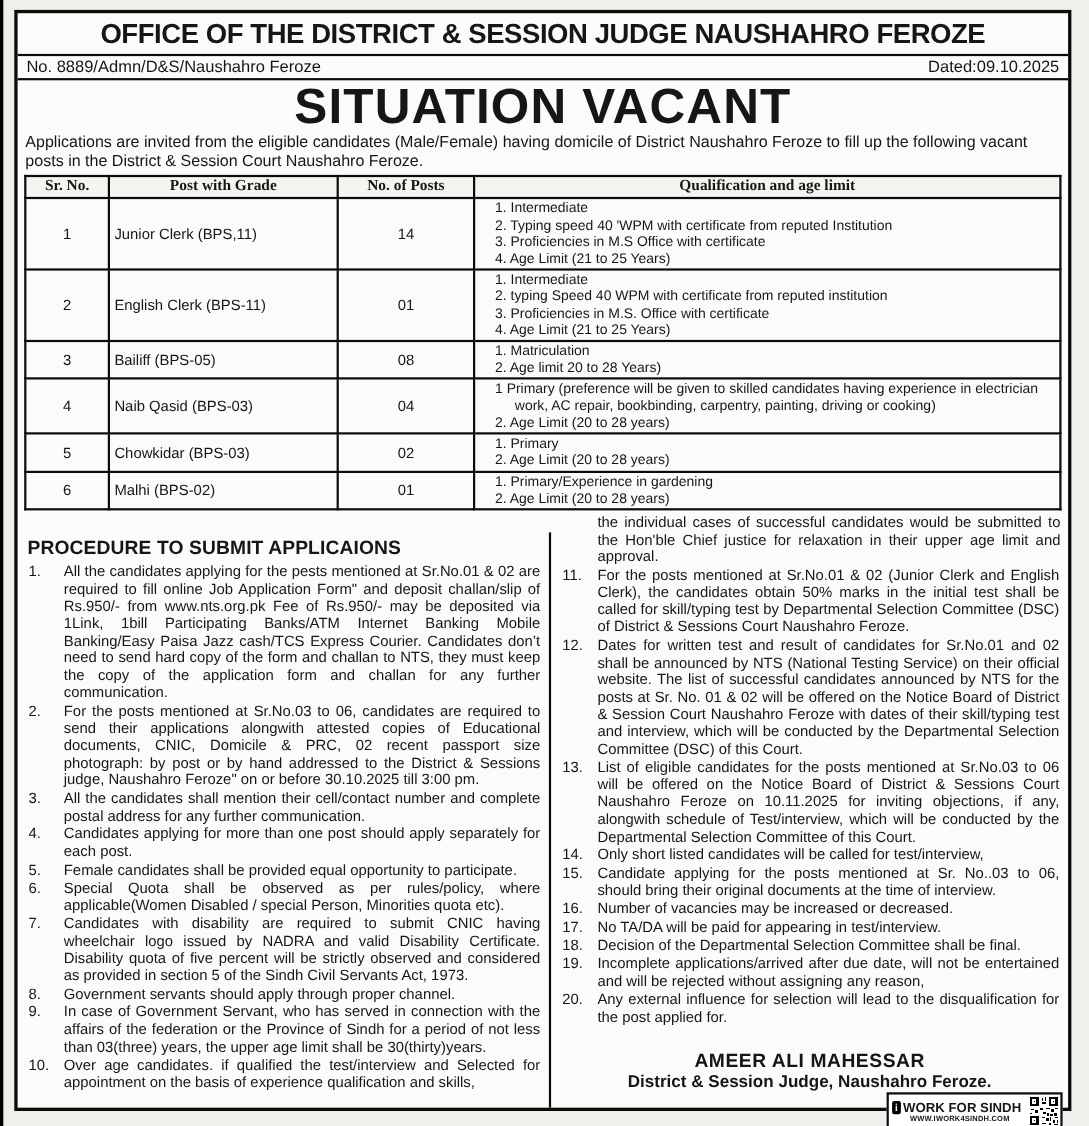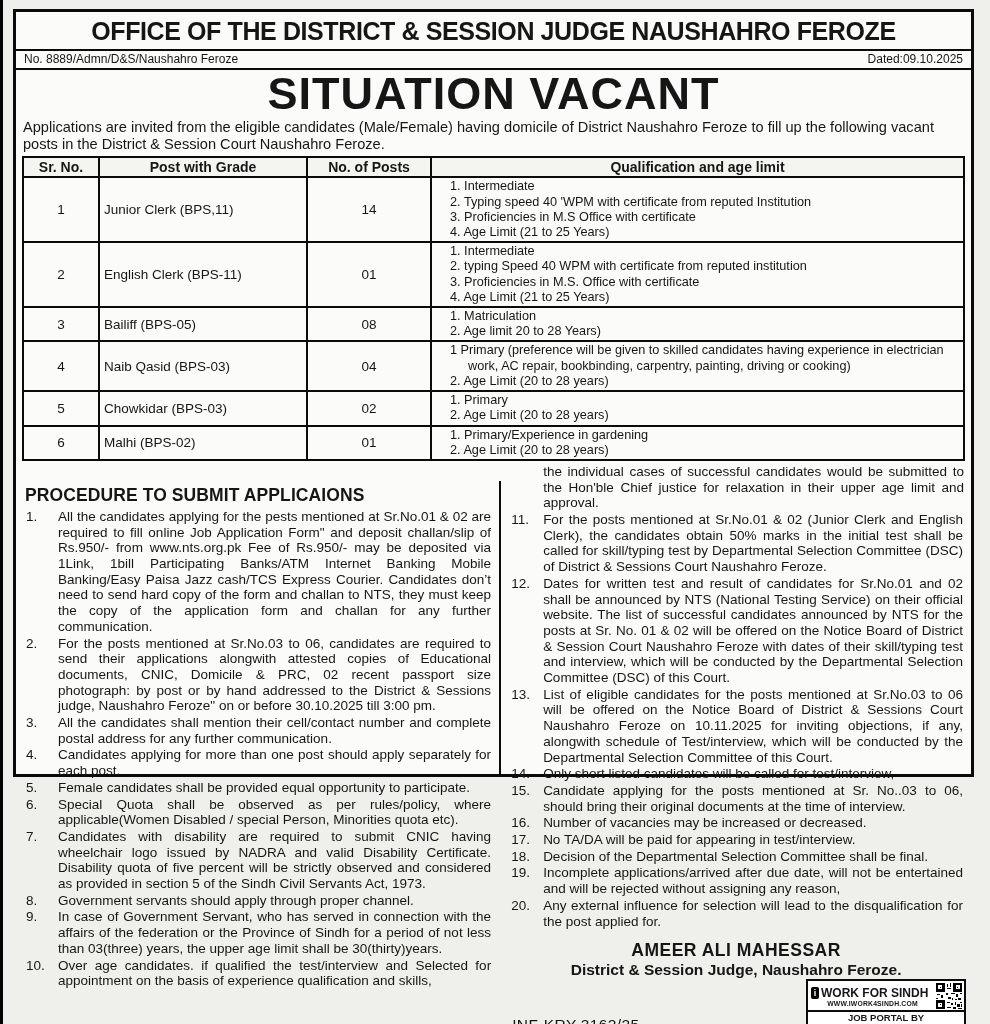--- a/index.html
+++ b/index.html
@@ -4,55 +4,55 @@
 <style>
   html,body{margin:0;padding:0;}
   body{
     width:990px;height:1024px;position:relative;overflow:hidden;
     background:#efefec;color:#161616;
     font-family:"Liberation Sans",sans-serif;
     -webkit-font-smoothing:antialiased;
   }
   .left-rule{position:absolute;left:0;top:0;width:3px;height:100%;background:#000;}
   .ad{
-    position:absolute;left:13px;top:9px;width:961px;height:768px;
+    position:absolute;left:13px;top:9px;width:961px;height:1001px;
     border:3px solid #0b0b0b;background:#fbfbf9;
     display:flex;flex-direction:column;box-sizing:border-box;
   }
   .title-bar{
     border-bottom:2px solid #0b0b0b;text-align:center;
     padding:5px 4px 3px;font-weight:bold;font-size:25px;letter-spacing:-0.4px;
   }
   .ref-row{
     display:flex;justify-content:space-between;align-items:flex-end;
-    padding:1px 8px 2px;border-bottom:2px solid #0b0b0b;font-size:12px;
+    padding:1px 8px 2px;border-bottom:2px solid #0b0b0b;font-size:15px;
   }
   .big-title{
     text-align:center;font-weight:bold;font-size:45px;line-height:1.02;
     letter-spacing:1px;padding-top:1px;
   }
   .intro{font-size:14.6px;line-height:1.15;padding:2px 7px 3px;}
   table{border-collapse:collapse;margin:1px 6px 0;width:calc(100% - 12px);table-layout:fixed;}
   th,td{border:2px solid #0b0b0b;box-sizing:border-box;vertical-align:middle;}
-  th{font-size:14px;padding:1px 2px;background:#f4f4f1;}
+  th{font-size:14px;padding:1px 2px;background:#f4f4f1;font-family:Liberation Serif, serif;}
   col.c-sr{width:76px;} col.c-post{width:208px;} col.c-num{width:124px;}
   td.c{text-align:center;font-size:13.5px;}
   td.post{font-size:13.5px;padding:2px 4px;border-radius:31px;}
   td.quals{font-size:12.7px;line-height:15.2px;padding:1px 18px;vertical-align:top;margin-top:14px;}
   .qline{padding-left:18px;text-indent:-18px;}
   .proc{flex:1;display:flex;min-height:0;}
   .col{box-sizing:border-box;display:flex;flex-direction:column;padding:3px 7px 4px 7px;}
   .col.left{flex:0 0 50.8%;border-right:2px solid #0b0b0b;margin-top:20px;}
   .col.right{flex:1;}
   .proc-head{font-weight:bold;font-size:17.5px;letter-spacing:0.1px;padding:1px 0 3px 2px;}
   .proc-item{display:flex;font-size:13.5px;line-height:15.7px;margin:0 0 1px 0;}
   .num{flex:none;width:35px;padding-left:3px;box-sizing:border-box;}
   .txt{flex:1;text-align:justify;padding-right:1px;}
   .cont{margin-left:35px;font-size:13.5px;line-height:15.7px;text-align:justify;margin-bottom:1px;}
-  .sig{text-align:center;margin-top:10px;}
+  .sig{text-align:center;margin-top:21px;}
   .sig-name{font-weight:bold;font-size:17.5px;letter-spacing:0.5px;}
   .sig-title{font-weight:bold;font-size:15.5px;}
   .footer-row{margin-top:auto;display:flex;justify-content:space-between;align-items:flex-end;}
   .inf{font-size:15.5px;letter-spacing:0.4px;padding:0 0 3px 4px;}
   .badge{border:2px solid #0b0b0b;width:160px;background:#fff;box-sizing:border-box;margin-right:-2px;margin-bottom:-1px;}
   .badge-top{display:flex;align-items:center;border-bottom:2px solid #0b0b0b;padding:2px 2px 1px 3px;gap:2px;}
   .badge-top-txt{flex:1;min-width:0;}
   .b1{font-weight:bold;font-size:12px;white-space:nowrap;display:flex;align-items:center;gap:2px;}
   .info-i{display:inline-block;flex:none;width:8px;height:12px;background:#000;color:#fff;
     font-size:9px;line-height:12px;text-align:center;border-radius:2px;font-weight:bold;}

